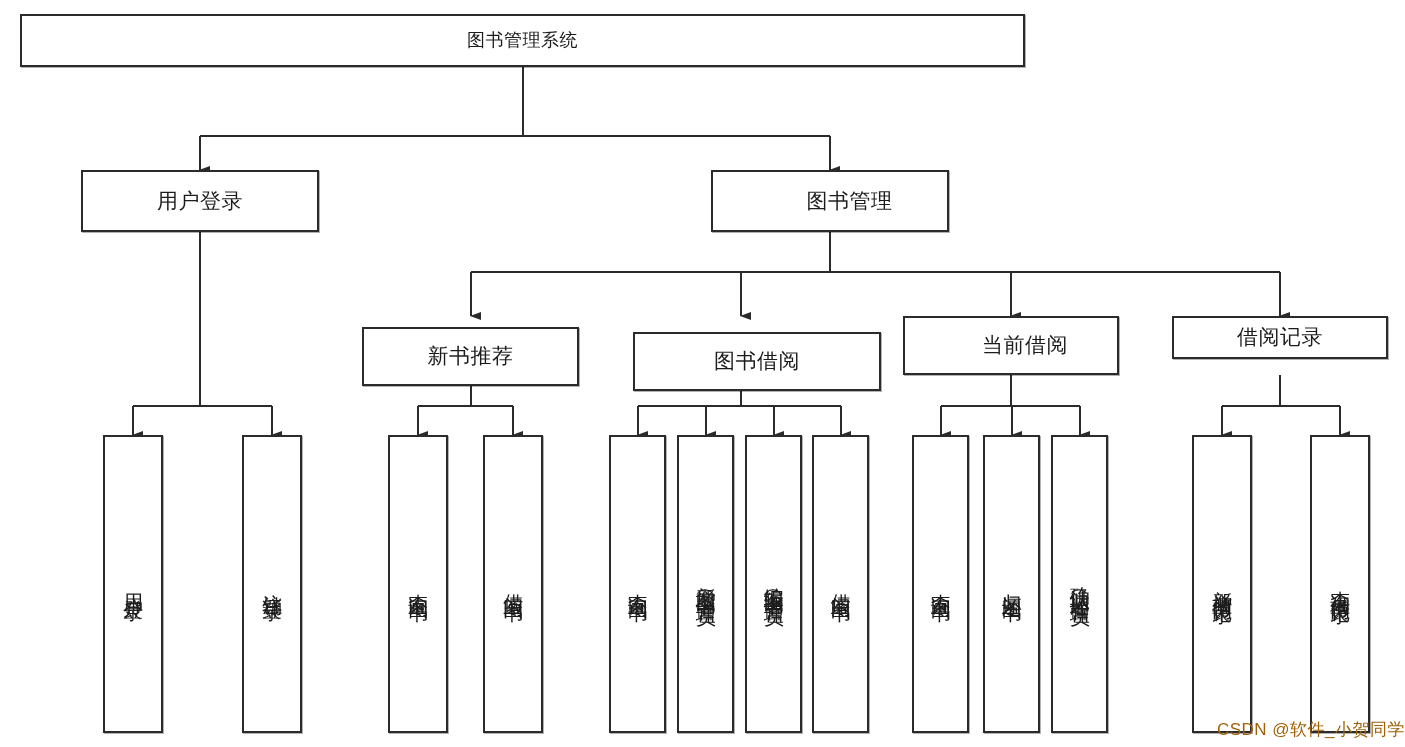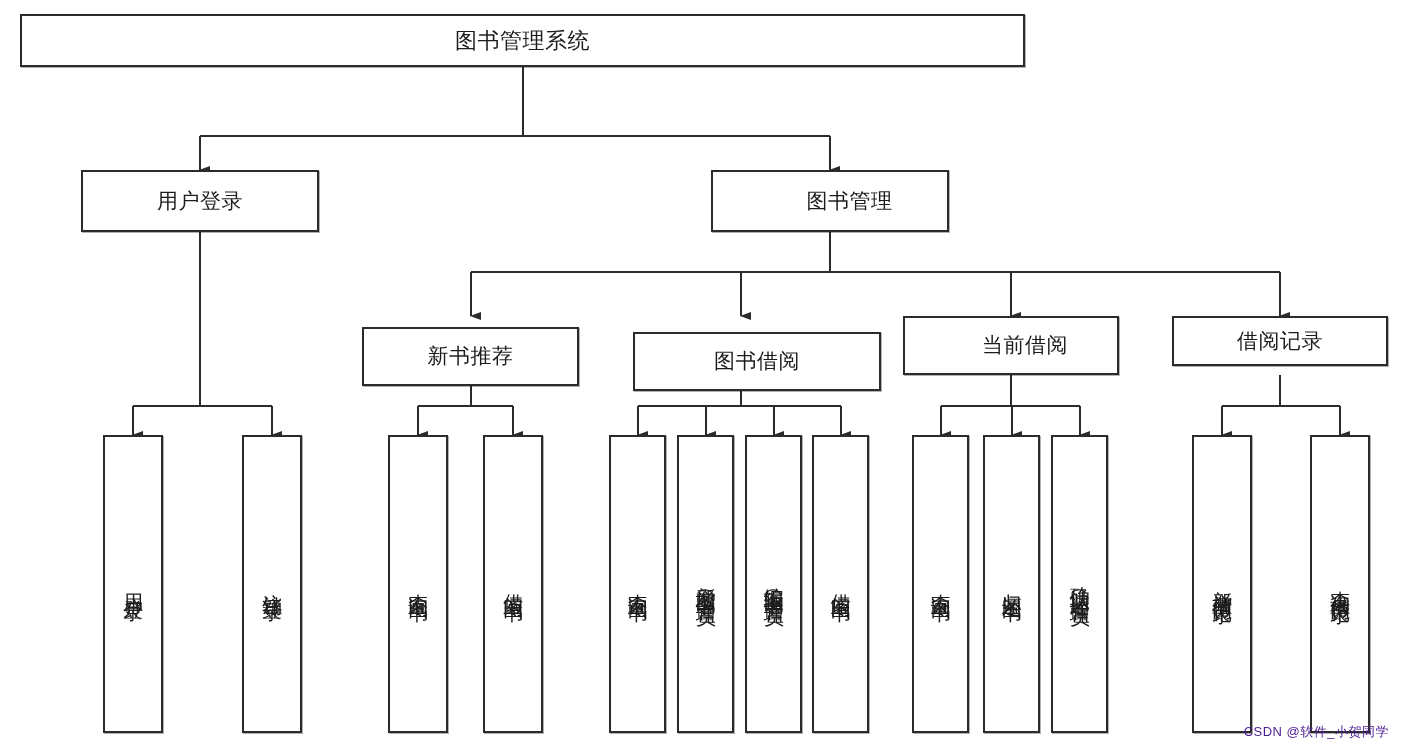--- a/index.html
+++ b/index.html
@@ -40,35 +40,35 @@
     white-space: nowrap;
     user-select: none;
   }
   .node-box.vertical .node-label {
     writing-mode: vertical-rl;
     text-orientation: upright;
     letter-spacing: 3px;
     font-size: 20px;
     white-space: normal;
   }
-  .node-box.root .node-label { font-size: 22px; }
+  .node-box.root .node-label { font-size: 18px; }
   svg.connector-layer {
     position: absolute;
     left: 0;
     top: 0;
     width: 1405px;
     height: 747px;
     pointer-events: none;
   }
   .watermark {
     position: absolute;
-    right: 16px;
+    right: 0;
     bottom: 6px;
-    font-size: 13px;
-    color: #4c1d95;
+    font-size: 17px;
+    color: #a16207;
     letter-spacing: 0.5px;
     user-select: none;
     white-space: nowrap;
   }
 </style>
 </head>
 <body>
 
 <div id="diagram-root">
   <svg class="connector-layer" viewBox="0 0 1405 747" preserveAspectRatio="none">
@@ -125,21 +125,21 @@
       </div>
       <div class="node-box horizontal" style="left: 362px; top: 327px; width: 217px; height: 59px;">
         <span class="node-label">新书推荐</span>
       </div>
       <div class="node-box horizontal" style="left: 633px; top: 332px; width: 248px; height: 59px;">
         <span class="node-label">图书借阅</span>
       </div>
       <div class="node-box horizontal" style="left: 903px; top: 316px; width: 216px; height: 59px; padding-left: 28px;">
         <span class="node-label">当前借阅</span>
       </div>
-      <div class="node-box horizontal" style="left: 1172px; top: 316px; width: 216px; height: 50px;">
+      <div class="node-box horizontal" style="left: 1172px; top: 316px; width: 216px; height: 43px;">
         <span class="node-label">借阅记录</span>
       </div>
       <div class="node-box vertical" style="left: 103px; top: 435px; width: 60px; height: 298px;">
         <span class="node-label">用户登录</span>
       </div>
       <div class="node-box vertical" style="left: 242px; top: 435px; width: 60px; height: 298px;">
         <span class="node-label">注销登录</span>
       </div>
       <div class="node-box vertical" style="left: 388px; top: 435px; width: 60px; height: 298px;">
         <span class="node-label">查询图书</span>

